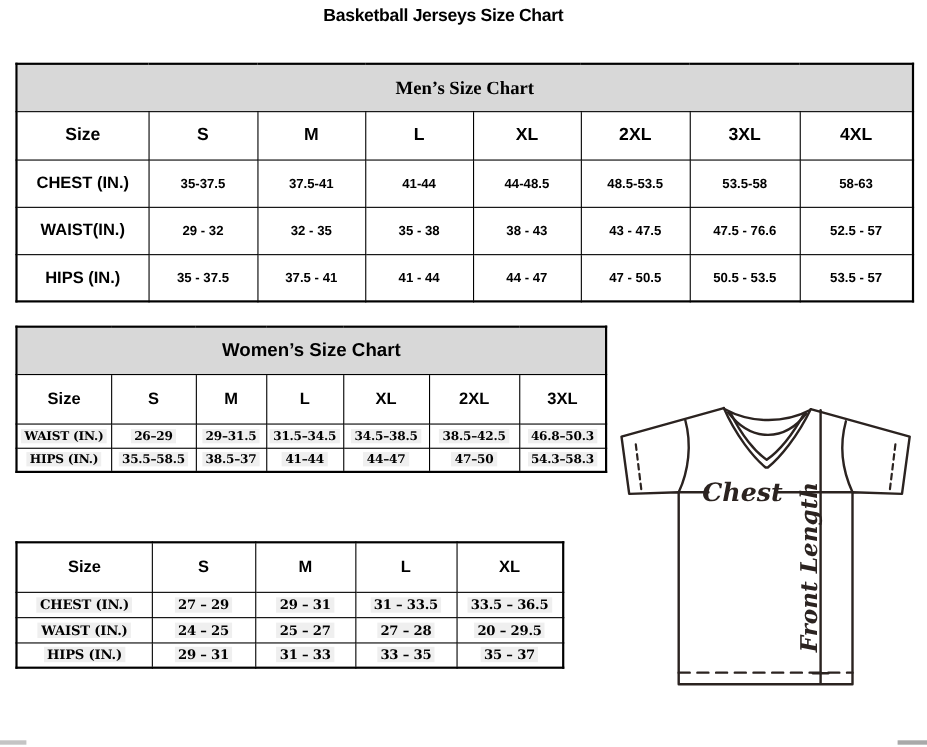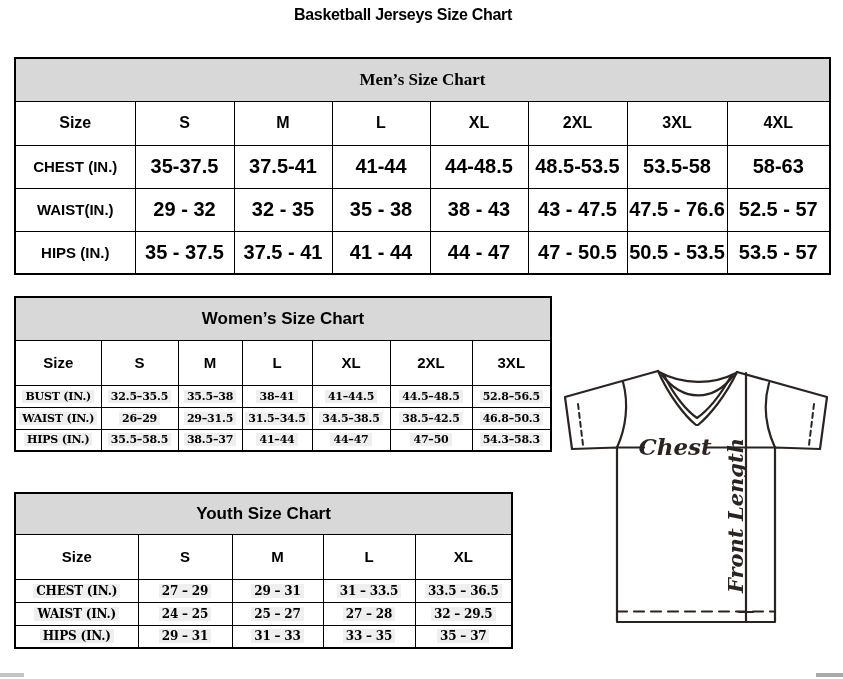--- a/index.html
+++ b/index.html
@@ -20,21 +20,21 @@
     padding:0;overflow:hidden;white-space:nowrap;
   }
   .t-title{background:#d8d8d8;font-weight:bold;}
   
   .mens{left:14px;top:57px;width:815px;}
   .mens .title-row{height:43px;}
   .mens .t-title{font-size:17px;font-family:Liberation Serif, serif;}
   .mens .cols-row{height:44px;}
   .mens .cols-row th{font-size:16px;font-weight:bold;}
   .mens tbody tr{height:43px;}
-  .mens tbody th,.mens tbody td{font-size:20px;font-weight:bold;}
+  .mens tbody th,.mens tbody td{font-size:12px;font-weight:bold;}
   .mens tbody th{font-size:15px;}
   
   .womens{left:14px;top:296px;width:536px;}
   .womens .title-row{height:43px;}
   .womens .t-title{font-size:17px;}
   .womens .cols-row{height:45px;}
   .womens .cols-row th{font-size:15px;font-weight:bold;}
   .womens tbody tr{height:22px;}
   .womens tbody th,.womens tbody td{
     font-family:"DejaVu Serif",serif;font-size:11px;font-weight:bold;
@@ -143,29 +143,20 @@
         <th>S</th>
         <th>M</th>
         <th>L</th>
         <th>XL</th>
         <th>2XL</th>
         <th>3XL</th>
       </tr>
   </thead>
   <tbody>
       <tr>
-        <th><span class="hl">BUST (IN.)</span></th>
-        <td><span class="hl">32.5–35.5</span></td>
-        <td><span class="hl">35.5–38</span></td>
-        <td><span class="hl">38–41</span></td>
-        <td><span class="hl">41–44.5</span></td>
-        <td><span class="hl">44.5–48.5</span></td>
-        <td><span class="hl">52.8–56.5</span></td>
-      </tr>
-      <tr>
         <th><span class="hl">WAIST (IN.)</span></th>
         <td><span class="hl">26–29</span></td>
         <td><span class="hl">29–31.5</span></td>
         <td><span class="hl">31.5–34.5</span></td>
         <td><span class="hl">34.5–38.5</span></td>
         <td><span class="hl">38.5–42.5</span></td>
         <td><span class="hl">46.8–50.3</span></td>
       </tr>
       <tr>
         <th><span class="hl">HIPS (IN.)</span></th>
@@ -181,23 +172,20 @@
 
 <table class="tbl youth">
   <colgroup>
       <col style="width: 123px;">
       <col style="width: 94px;">
       <col style="width: 91px;">
       <col style="width: 92px;">
       <col style="width: 97px;">
     </colgroup>
   <thead>
-    <tr class="title-row">
-      <th class="t-title" colspan="5">Youth Size Chart</th>
-    </tr>
     <tr class="cols-row t-cols">
         <th>Size</th>
         <th>S</th>
         <th>M</th>
         <th>L</th>
         <th>XL</th>
       </tr>
   </thead>
   <tbody>
       <tr>
@@ -205,21 +193,21 @@
         <td><span class="hl">27 – 29</span></td>
         <td><span class="hl">29 – 31</span></td>
         <td><span class="hl">31 – 33.5</span></td>
         <td><span class="hl">33.5 – 36.5</span></td>
       </tr>
       <tr>
         <th><span class="hl">WAIST (IN.)</span></th>
         <td><span class="hl">24 – 25</span></td>
         <td><span class="hl">25 – 27</span></td>
         <td><span class="hl">27 – 28</span></td>
-        <td><span class="hl">32 – 29.5</span></td>
+        <td><span class="hl">20 – 29.5</span></td>
       </tr>
       <tr>
         <th><span class="hl">HIPS (IN.)</span></th>
         <td><span class="hl">29 – 31</span></td>
         <td><span class="hl">31 – 33</span></td>
         <td><span class="hl">33 – 35</span></td>
         <td><span class="hl">35 – 37</span></td>
       </tr>
     </tbody>
 </table>

